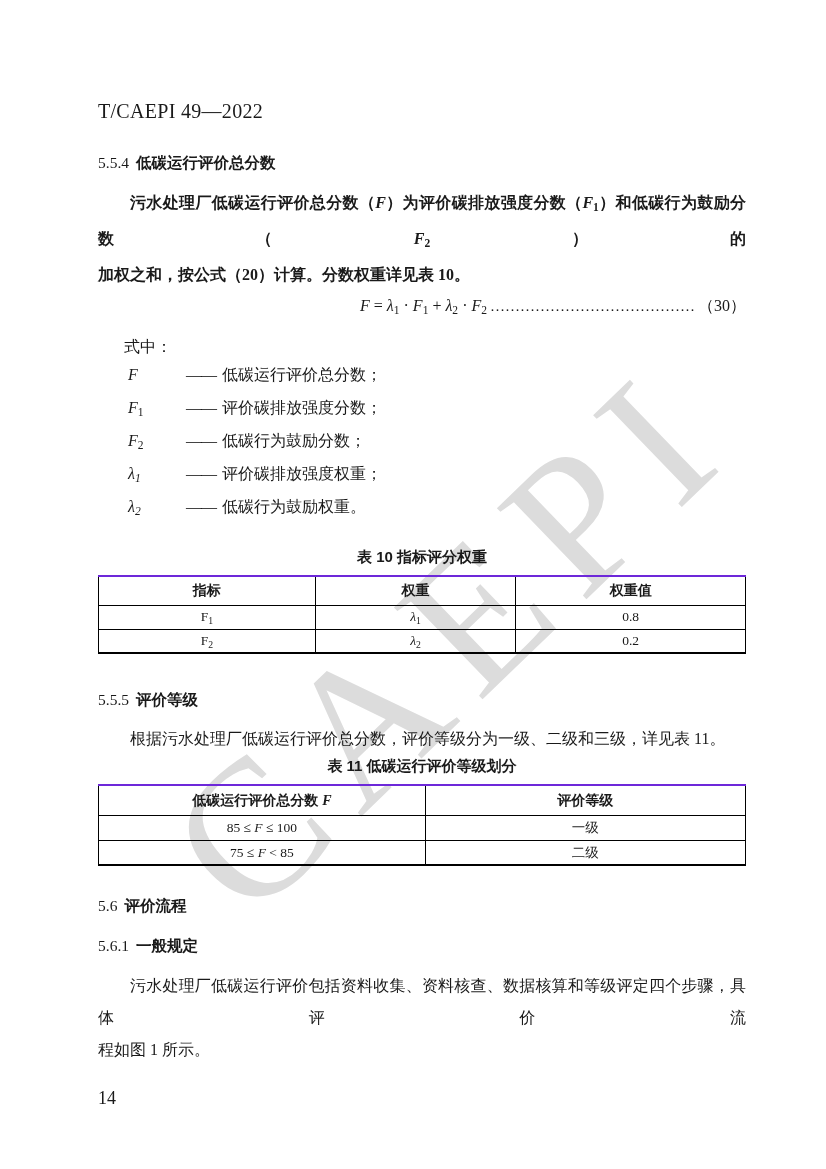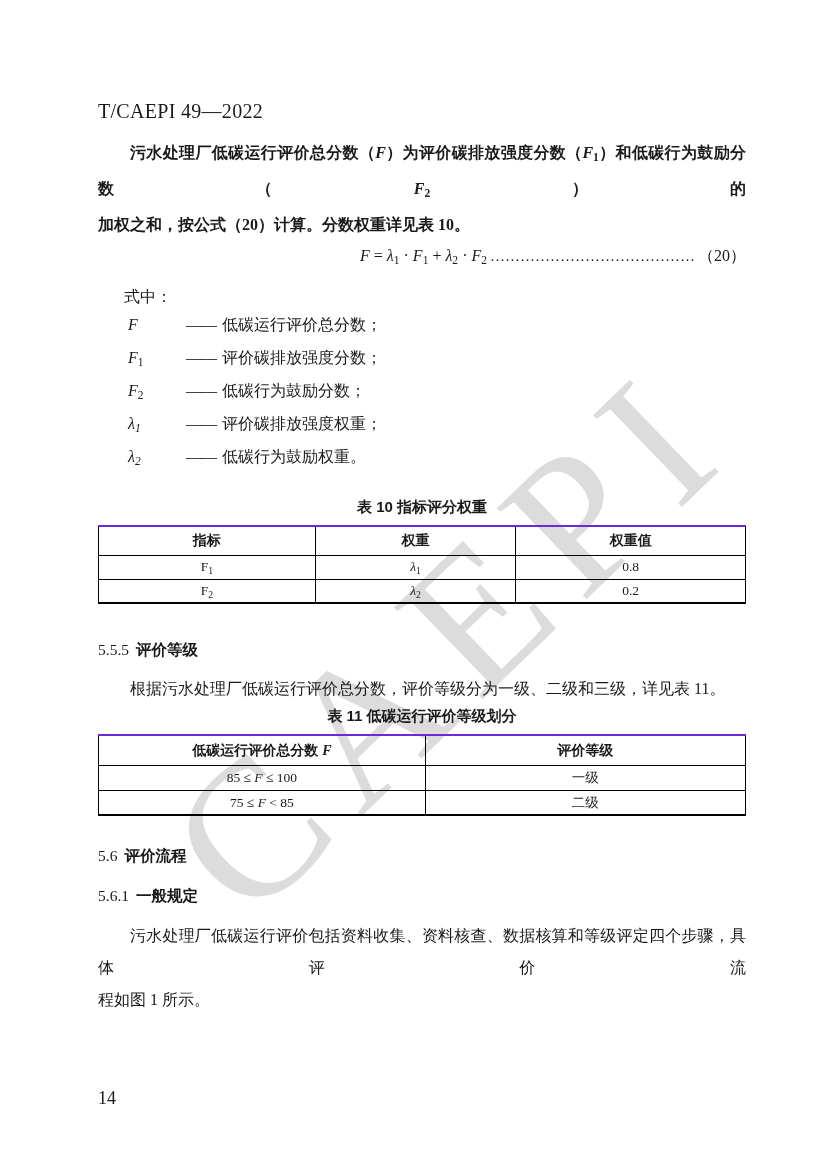--- a/index.html
+++ b/index.html
@@ -71,31 +71,34 @@
 <body>
 
 <div class="page">
 
   <div class="watermark">CAEPI</div>
 
   <div class="content">
 
     <div class="doc-code">T/CAEPI 49—2022</div>
 
+    <div class="heading">
+      <span class="hnum">5.5.4</span><span class="htitle">低碳运行评价总分数</span>
+    </div>
 
     <div class="para p554">
       <div class="indent just"><span>污水处理厂低碳运行评价总分数（</span><span class="it">F</span><span>）为评价碳排放强度分数（</span><span class="it">F</span><span class="sub">1</span><span>）和低碳行为鼓励分数（</span><span class="it">F</span><span class="sub">2</span><span>）的</span></div>
       <div>加权之和，按公式（20）计算。分数权重详见表 10。</div>
     </div>
 
     <div class="formula-row">
       <span class="f-spacer"></span>
       <span class="f-expr"><span class="it">F</span><span> = </span><span class="it">λ</span><span class="sub">1</span><span> · </span><span class="it">F</span><span class="sub">1</span><span> + </span><span class="it">λ</span><span class="sub">2</span><span> · </span><span class="it">F</span><span class="sub">2</span></span>
       <span class="f-leader">………………………………………………………………………………</span>
-      <span class="f-num">（20）</span>
+      <span class="f-num">（30）</span>
     </div>
 
     <div class="where">式中：</div>
 
     <div class="defs">
       <div class="def-row">
         <span class="def-term"><span class="it">F</span></span>
         <span class="def-dash">——</span>
         <span class="def-desc">低碳运行评价总分数；</span>
       </div>

